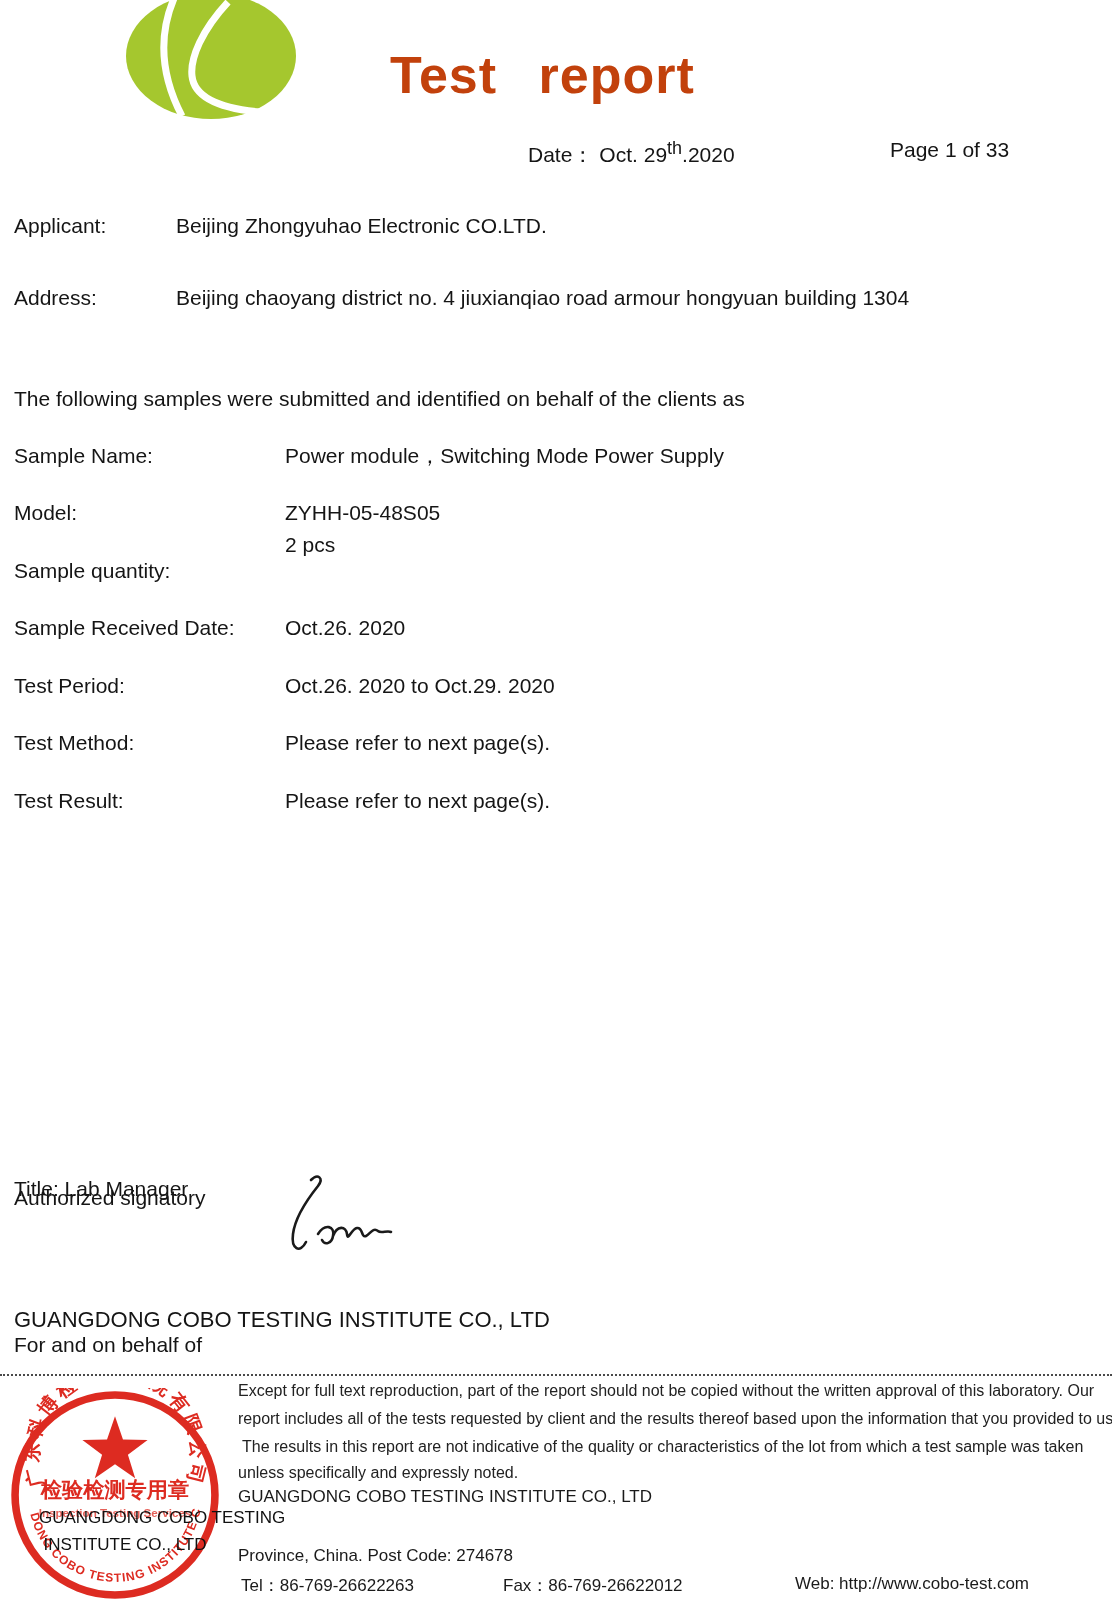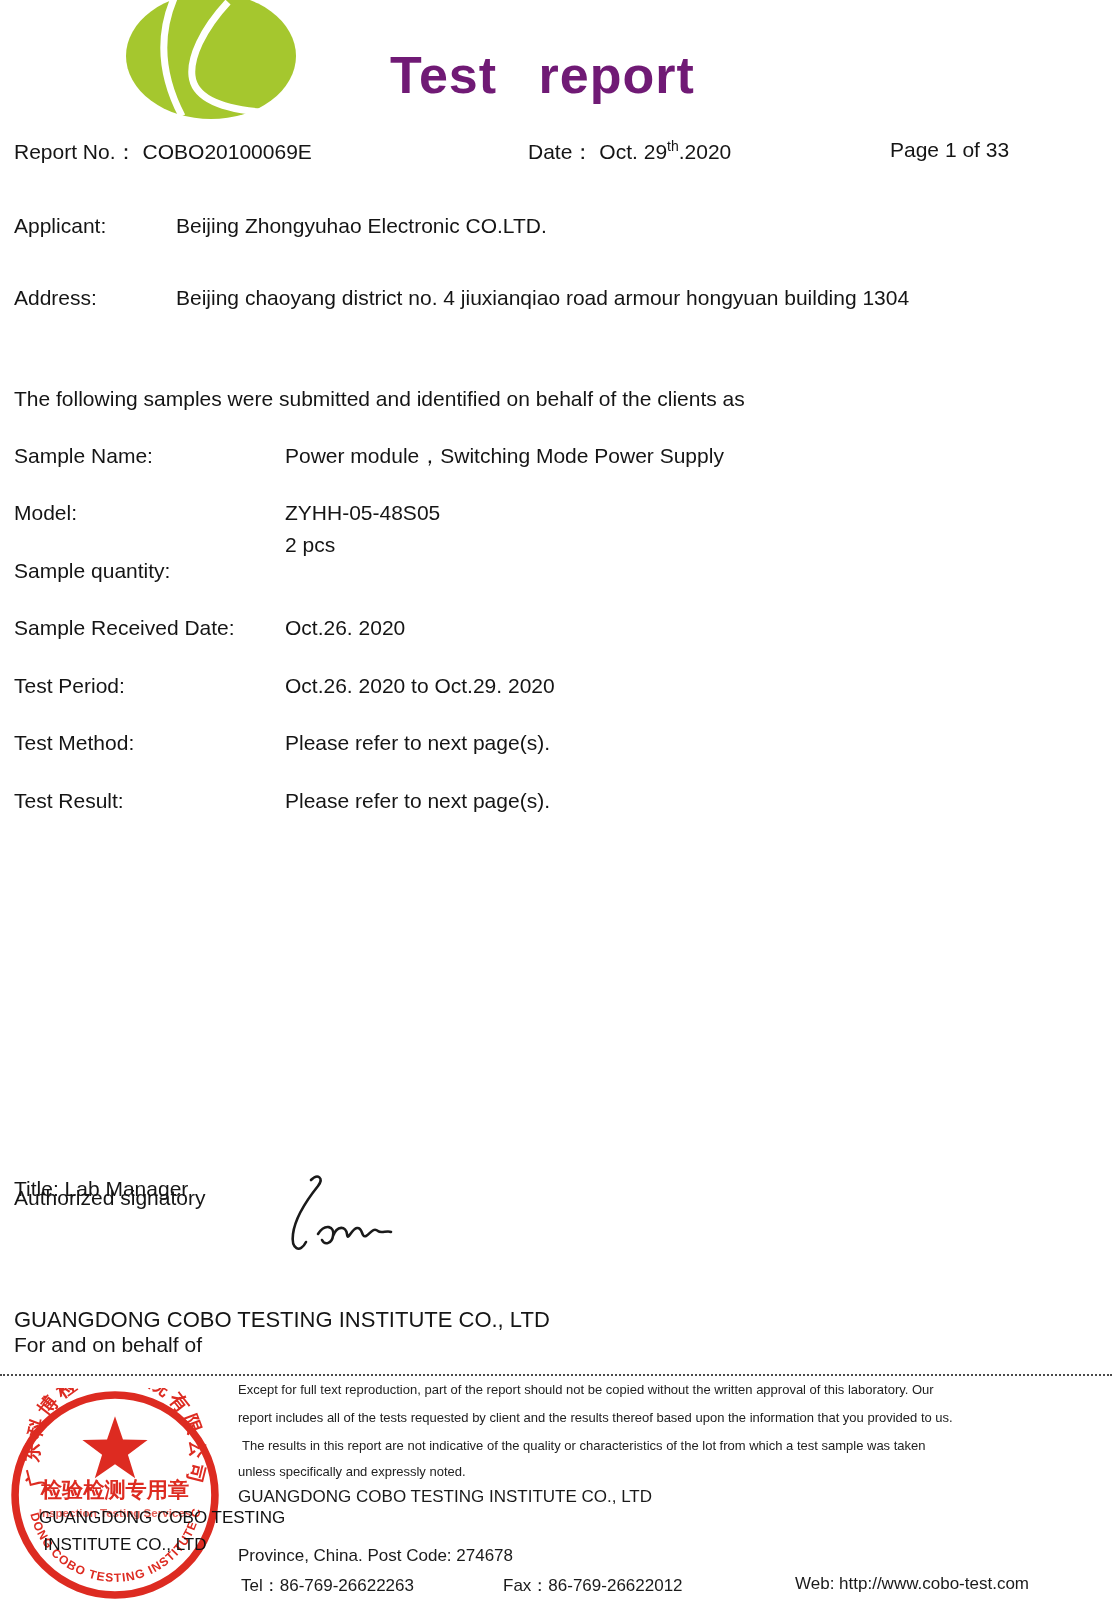--- a/index.html
+++ b/index.html
@@ -10,32 +10,32 @@
     background:#ffffff;
     font-family:"Liberation Sans", sans-serif;
     color:#151515;
     overflow:hidden;
   }
   .abs { position:absolute; white-space:nowrap; }
   .fs21 { font-size:21px; line-height:1.2; }
   .fs22 { font-size:22px; line-height:1.2; }
   .doc-title {
     font-size:52px; font-weight:bold; letter-spacing:1px;
-    word-spacing:26px; color:#701a75;
+    word-spacing:26px; color:#c2410c;
   }
   .hdr { font-size:21px; }
   .hdr .val { margin-left:6px; }
-  sup { font-size:14px; vertical-align:super; }
+  sup { font-size:18px; vertical-align:super; }
   .value-col { left:285px; }
   .label-col { left:14px; }
   .dotline {
     position:absolute; left:0; top:1374px; width:1112px; height:0;
     border-top:2px dotted #4a4a4a;
   }
-  .disc { font-size:13px; color:#222; }
+  .disc { font-size:16px; color:#222; }
   .foot { font-size:17px; color:#1a1a1a; }
   .stamp-overlay {
     position:absolute; left:15px; width:220px; text-align:center;
     font-size:17px; color:#111; z-index:3; white-space:nowrap;
   }
   svg text { font-family:"Liberation Sans", sans-serif; }
 </style>
 </head>
 <body>
 
@@ -44,23 +44,20 @@
   <div class="abs" style="left:120px; top:0;">
     <svg width="182" height="120" viewBox="0 0 182 120">
       <ellipse cx="91" cy="56" rx="85" ry="63" fill="#a5c72e"></ellipse>
       <path d="M 55,-4 C 40,30 38,70 62,116" stroke="#ffffff" stroke-width="7" fill="none"></path>
       <path d="M 108,2 C 82,30 70,58 72,76 C 74,95 95,108 140,112" stroke="#ffffff" stroke-width="7" fill="none"></path>
     </svg>
   </div>
 
   <div class="abs doc-title" style="left:390px; top:45px;">Test report</div>
 
-  <div class="abs hdr" style="left:14px; top:138px;">
-    <span>Report No.：</span><span class="val">COBO20100069E</span>
-  </div>
   <div class="abs hdr" style="left:528px; top:138px;">
     <span>Date：</span><span class="val"><span>Oct. 29</span><sup>th</sup><span>.2020</span></span>
   </div>
   <div class="abs hdr" style="left:890px; top:138px;">Page 1 of 33</div>
 
   <div class="abs fs21 label-col" style="top:213px;">Applicant:</div>
   <div class="abs fs21" style="left:176px; top:213px;">Beijing Zhongyuhao Electronic CO.LTD.</div>
 
   <div class="abs fs21 label-col" style="top:285px;">Address:</div>
   <div class="abs fs21" style="left:176px; top:285px;">Beijing chaoyang district no. 4 jiuxianqiao road armour hongyuan building 1304</div>

